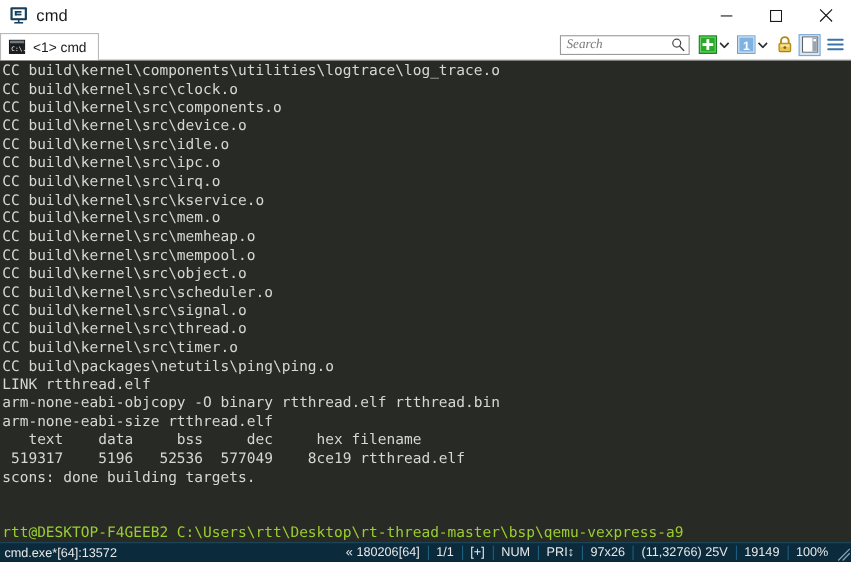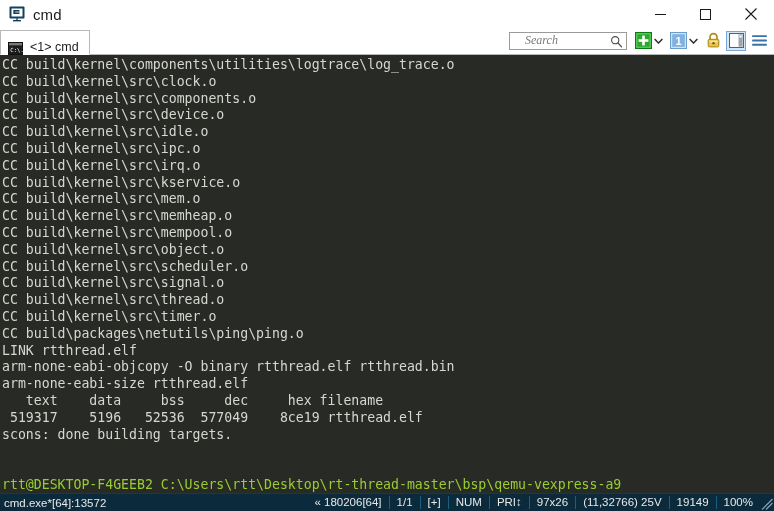--- a/index.html
+++ b/index.html
@@ -69,21 +69,21 @@
     background: #ffffff;
     display: flex;
     align-items: flex-end;
     position: relative;
     border-bottom: 1px solid #b8b8b8;
   }
   .tab {
     height: 25px;
     box-sizing: border-box;
     display: flex;
-    align-items: flex-end;
+    align-items: center;
     padding: 0 10px 0 7px;
     background: #ffffff;
     border: 1px solid #b8b8b8;
     border-bottom: 1px solid #ffffff;
     margin-bottom: -1px;
     position: relative;
     top: 0;
   }
   .tab-icon {
     width: 15px;
@@ -123,21 +123,20 @@
     border: 0;
     outline: 0;
     flex: 1 1 auto;
     width: 10px;
     font-family: "Liberation Serif", serif;
     font-style: italic;
     font-size: 12px;
     color: #6d6d6d;
     background: transparent;
     padding: 0;
-    margin-left: 10px;
   }
   .searchbox input::placeholder {
     color: #7a7a7a;
     font-style: italic;
     opacity: 1;
   }
   .search-mag { width: 13px; height: 13px; flex: 0 0 auto; margin-right:1px;}
 
   .tb-btn {
     width: 18px;

